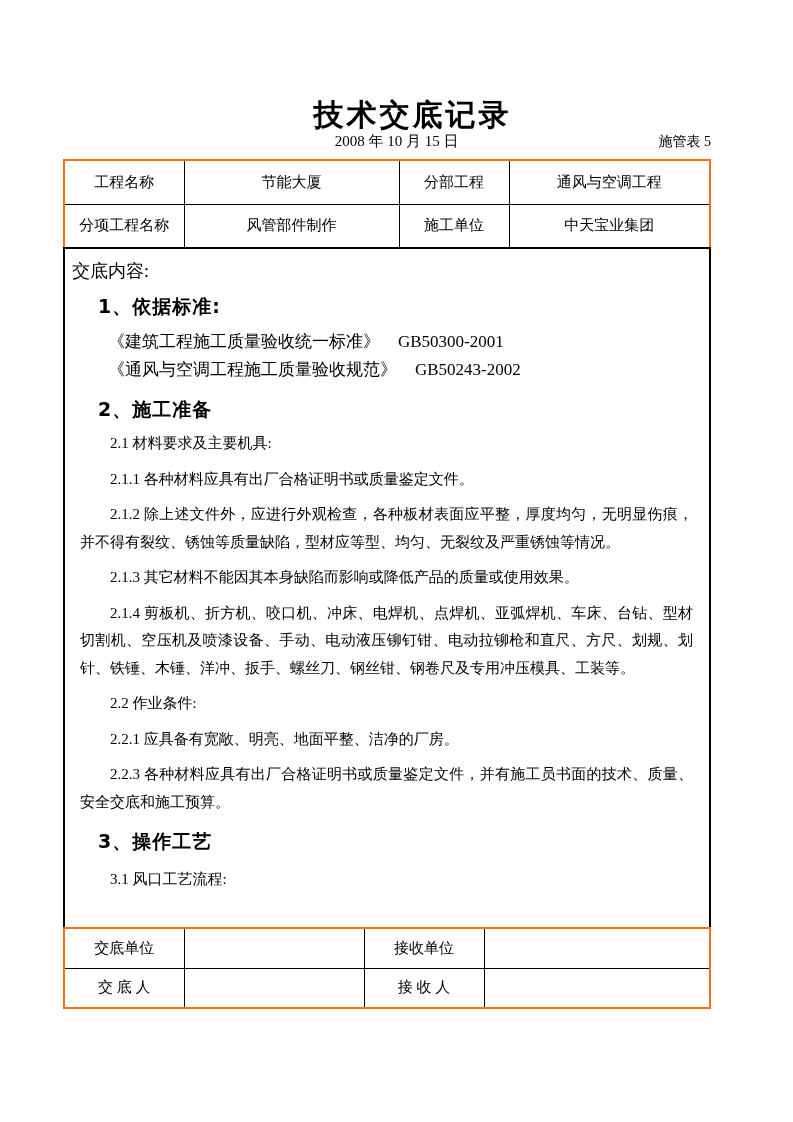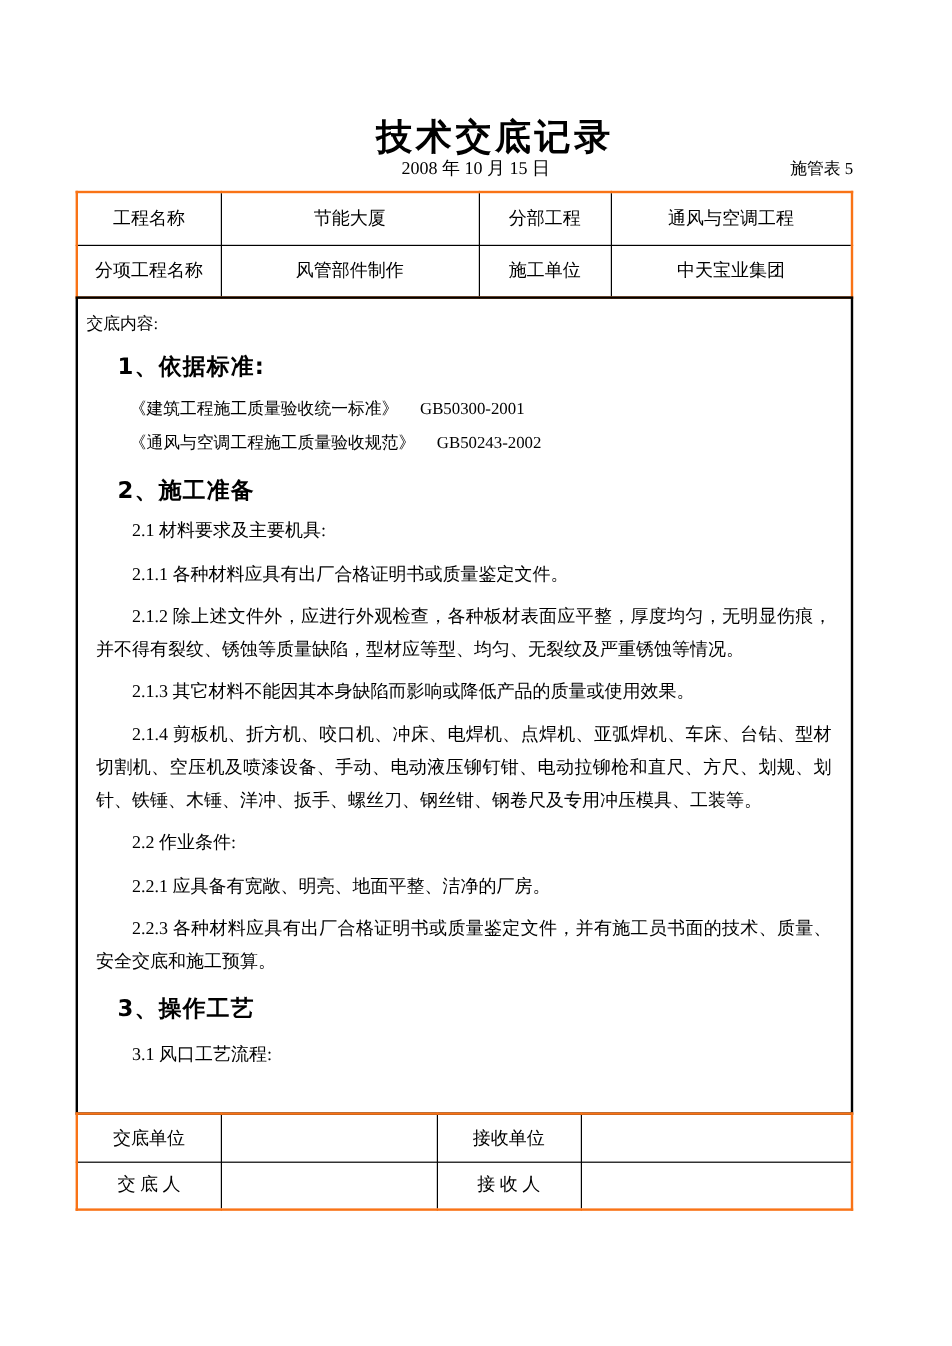--- a/index.html
+++ b/index.html
@@ -41,28 +41,28 @@
   .c1 { width:120px; } .c2 { width:215px; } .c3 { width:110px; } .c4 { width:201px; }
   .s1 { width:120px; } .s2 { width:180px; } .s3 { width:120px; } .s4 { width:226px; }
   table.sign { margin-top:-2px; }
 
   
   .content-box {
     margin-left:63px; width:648px; height:682px; margin-top:-2px;
     border:2px solid #000; box-sizing:border-box;
     padding:13px 8px 0 7px;
   }
-  .content-label { font-size:14px; line-height:18px; }
+  .content-label { font-size:18px; line-height:18px; }
   .sec-heading {
     font-family:"DejaVu Sans", sans-serif; font-weight:bold;
     font-size:19px; line-height:26px; margin:12px 0 0 26px; letter-spacing:1px;
   }
   .sec-heading.first { margin-top:13px; }
   .refs { margin-top:9px; }
-  .ref-line { padding-left:36px; font-size:14px; line-height:28px; }
+  .ref-line { padding-left:36px; font-size:17px; line-height:28px; }
   .ref-code { margin-left:18px; font-family:"Liberation Serif", serif; }
   .body-block { margin-top:4px; }
   .body-block p {
     margin:8px; font-size:15px; line-height:27.5px;
     text-indent:30px; text-align:justify;
   }
   .flow-line { margin-top:12px; }
 </style>
 </head>
 <body>

